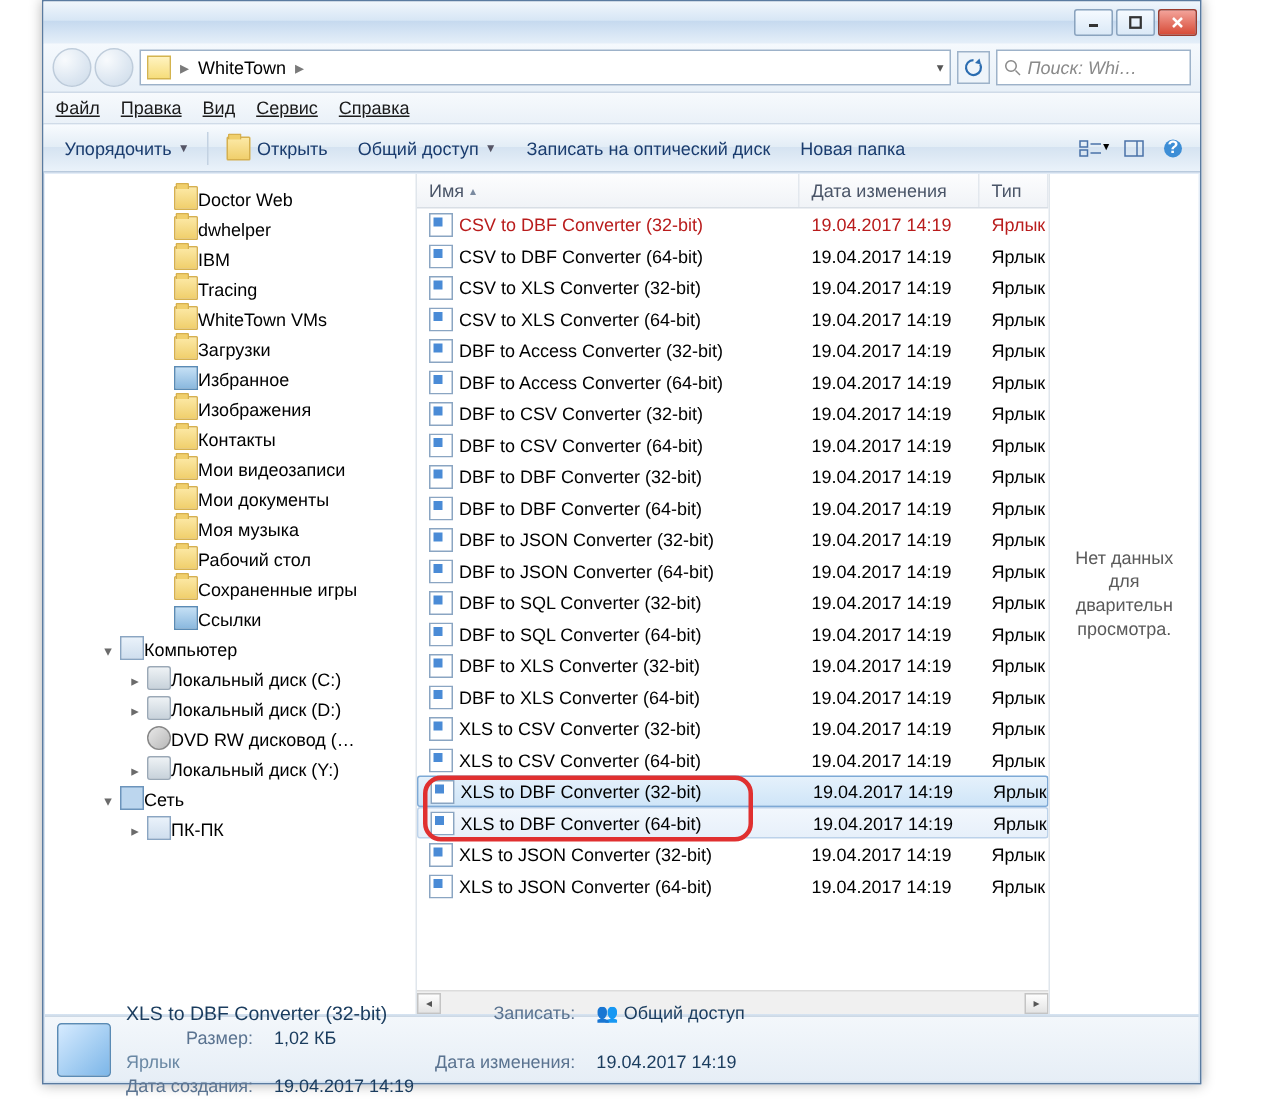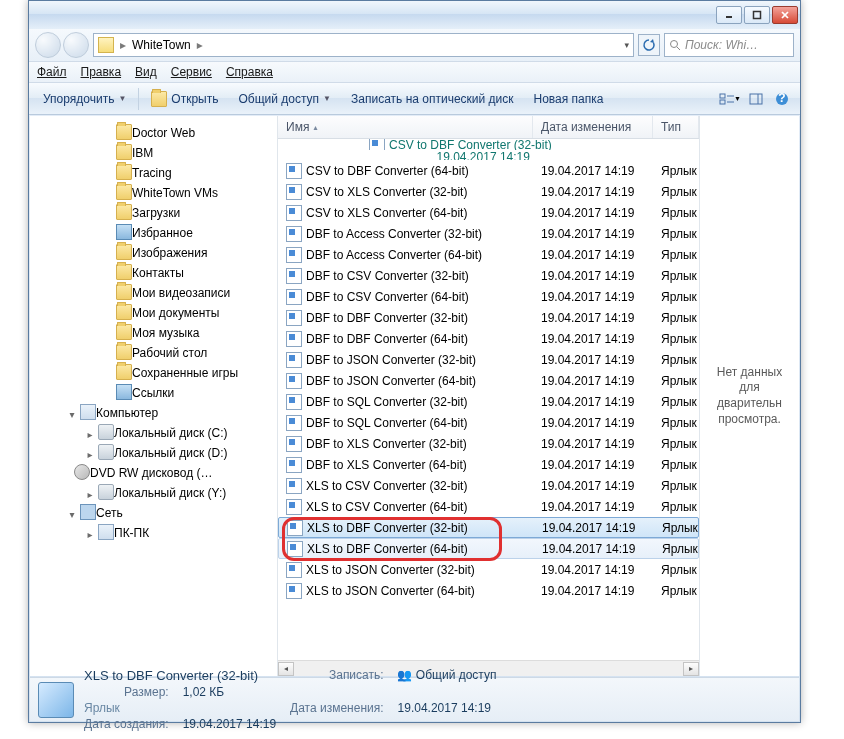--- a/index.html
+++ b/index.html
@@ -45,21 +45,21 @@
 .col.name{width:255px;}
 .col.date{width:120px;}
 .col.type{flex:1;}
 .col .sort{font-size:8px;color:#7a8aa0;}
 .rows { flex:1; overflow:hidden; position:relative;}
 .frow { display:flex; align-items:center; height:21px; color:#000;}
 .frow .c{padding:0 8px; white-space:nowrap; overflow:hidden;}
 .frow .c.n{width:255px; display:flex; align-items:center; gap:4px;}
 .frow .c.d{width:120px;}
 .frow .c.t{flex:1;}
-.frow.dim{color:#0f766e;flex-direction:column;}
+.frow.dim{color:#b91c1c;}
 .frow.sel{background:linear-gradient(to bottom,#e5f1fb,#cfe5f8); border:1px solid #7da9d6; border-radius:2px; height:21px;}
 .frow.sel2{background:linear-gradient(to bottom,#f2f7fd,#e7f0fa); border:1px solid #bcd2ea; border-radius:2px; height:21px;}
 .roundmark{position:absolute; border:3px solid #e03030; border-radius:12px; pointer-events:none; z-index:5;}
 .sicon{width:16px;height:16px;background:#fff;border:1px solid #8aa5c2;position:relative;flex-shrink:0;}
 .sicon:after{content:"";position:absolute;left:2px;top:2px;width:6px;height:6px;background:#4a8bd6;}
 .preview{width:100px; border-left:1px solid #e0e6ec; display:flex; align-items:center; justify-content:center; text-align:center; color:#5a5a5a; padding:8px; line-height:1.3;}
 .status { position:absolute; left:1px; right:1px; bottom:1px; height:44px; background:linear-gradient(to bottom,#f3f7fb,#e6eef6); border-top:1px solid #cdd9e6; display:flex; align-items:center; padding:4px 8px; gap:10px;}
 .bigico{width:36px;height:36px;background:linear-gradient(135deg,#d6ebff,#7cb6e8);border:1px solid #5a8bb5;border-radius:3px;}
 .sinfo{display:grid;grid-template-columns:auto auto auto auto;column-gap:14px;row-gap:2px;color:#32506c;}
 .sinfo .lbl{color:#5a7390;text-align:right;}
@@ -177,20 +177,25 @@
   <div class="body">
     <div class="tree" id="tree">
         <div class="tnode" style="padding-left: 70px;">
           <span class="exp"></span>
           <span class="ticon fold"></span>
           <span>Doctor Web</span>
         </div>
         <div class="tnode" style="padding-left: 70px;">
           <span class="exp"></span>
           <span class="ticon fold"></span>
+          <span>dwhelper</span>
+        </div>
+        <div class="tnode" style="padding-left: 70px;">
+          <span class="exp"></span>
+          <span class="ticon fold"></span>
           <span>IBM</span>
         </div>
         <div class="tnode" style="padding-left: 70px;">
           <span class="exp"></span>
           <span class="ticon fold"></span>
           <span>Tracing</span>
         </div>
         <div class="tnode" style="padding-left: 70px;">
           <span class="exp"></span>
           <span class="ticon fold"></span>
@@ -254,21 +259,21 @@
         <div class="tnode" style="padding-left: 52px;">
           <span class="exp">▸</span>
           <span class="ticon drive"></span>
           <span>Локальный диск (C:)</span>
         </div>
         <div class="tnode" style="padding-left: 52px;">
           <span class="exp">▸</span>
           <span class="ticon drive"></span>
           <span>Локальный диск (D:)</span>
         </div>
-        <div class="tnode" style="padding-left: 28px;">
+        <div class="tnode" style="padding-left: 52px;">
           <span class="exp"></span>
           <span class="ticon dvd"></span>
           <span>DVD RW дисковод (…</span>
         </div>
         <div class="tnode" style="padding-left: 52px;">
           <span class="exp">▸</span>
           <span class="ticon drive"></span>
           <span>Локальный диск (Y:)</span>
         </div>
         <div class="tnode" style="padding-left: 34px;">

